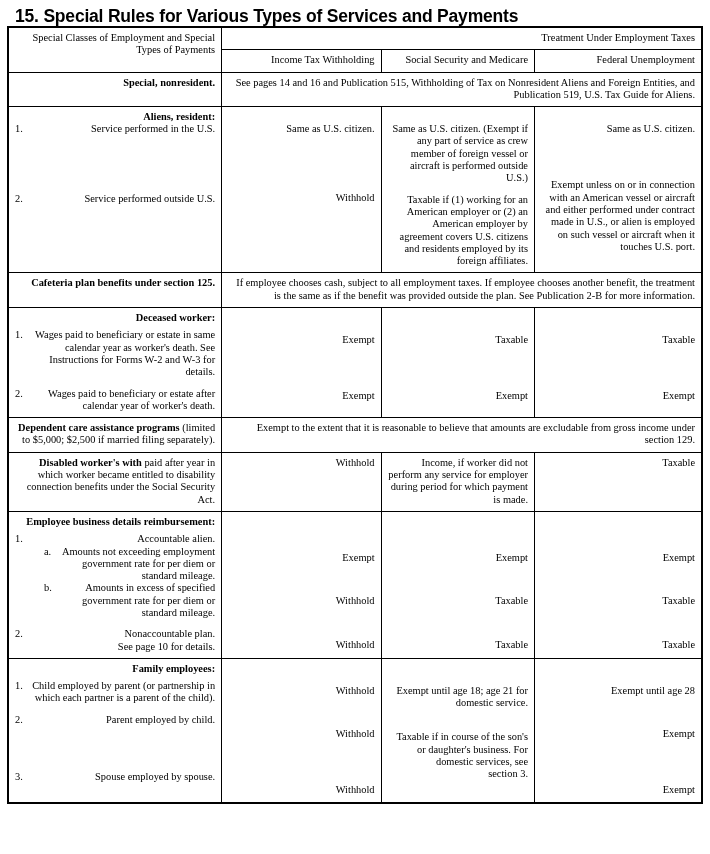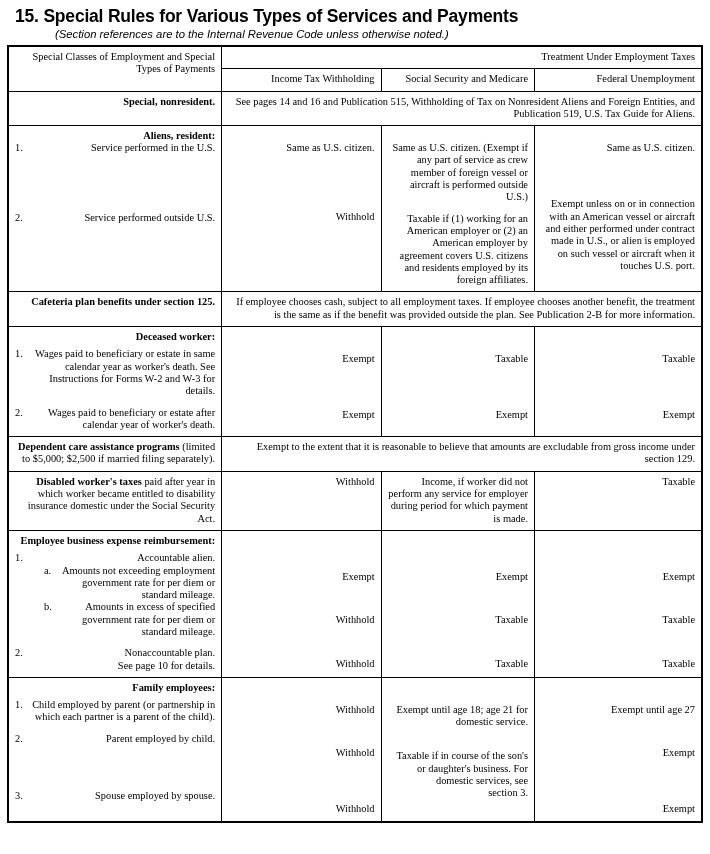--- a/index.html
+++ b/index.html
@@ -110,21 +110,20 @@
   .spacer-57 { display:block; height: 57px; }
   .spacer-12 { display:block; height: 12px; }
   .spacer-36 { display:block; height: 36px; }
 </style>
 </head>
 <body>
 
 <div class="page">
 
   <div class="doc-title">15. Special Rules for Various Types of Services and Payments</div>
-  <div class="doc-subtitle">(Section references are to the Internal Revenue Code unless otherwise noted.)</div>
 
   <table class="main">
     <colgroup>
       <col class="c1">
         <col class="c2">
         <col class="c3">
         <col class="c4">
     </colgroup>
 
     <thead>
@@ -221,30 +220,30 @@
 
       <tr>
         <td>
           <span class="bold">Dependent care assistance programs</span><span> (limited to $5,000; $2,500 if married filing separately).</span>
         </td>
         <td class="val" colspan="3">Exempt to the extent that it is reasonable to believe that amounts are excludable from gross income under section 129.</td>
       </tr>
 
       <tr>
         <td>
-          <span class="bold">Disabled worker's taxes</span><span> paid after year in which worker became entitled to disability insurance domestic under the Social Security Act.</span>
+          <span class="bold">Disabled worker's with</span><span> paid after year in which worker became entitled to disability connection benefits under the Social Security Act.</span>
         </td>
         <td class="val">Withhold</td>
         <td class="val">Income, if worker did not perform any service for employer during period for which payment is made.</td>
         <td class="val">Taxable</td>
       </tr>
 
       <tr>
         <td>
-          <div class="cat">Employee business expense reimbursement:</div>
+          <div class="cat">Employee business details reimbursement:</div>
           <div class="li gap-sm">
             <span class="num">1.</span>
             <span>Accountable alien.</span>
           </div>
           <div class="li-sub">
             <span class="num">a.</span>
             <span>Amounts not exceeding employment government rate for per diem or standard mileage.</span>
           </div>
           <div class="li-sub">
             <span class="num">b.</span>
@@ -310,21 +309,21 @@
         <td class="val">
           <span class="spacer-22"></span>
           <div class="hang">Exempt until age 18; age 21 for domestic service.</div>
           <span class="spacer-22"></span>
           <div class="hang">Taxable if in course of the son's or daughter's business. For domestic services, see section 3.</div>
           <span class="spacer-9"></span>
 
         </td>
         <td class="val">
           <span class="spacer-22"></span>
-          <div>Exempt until age 27</div>
+          <div>Exempt until age 28</div>
           <span class="spacer-31"></span>
           <div>Exempt</div>
           <span class="spacer-44"></span>
           <div>Exempt</div>
         </td>
       </tr>
 
     </tbody>
   </table>
 </div>

